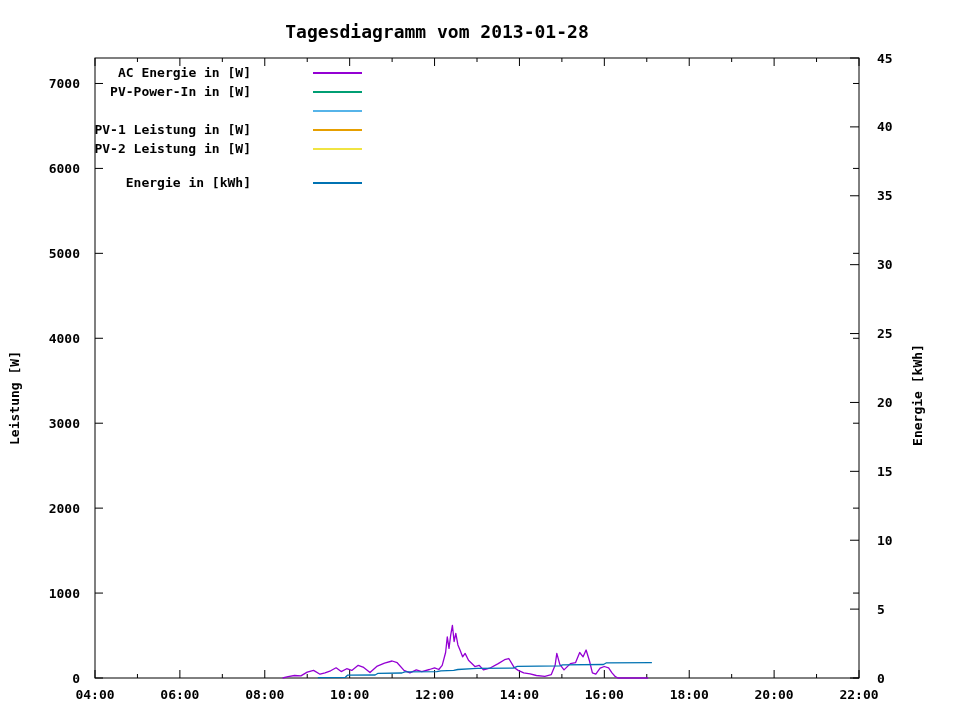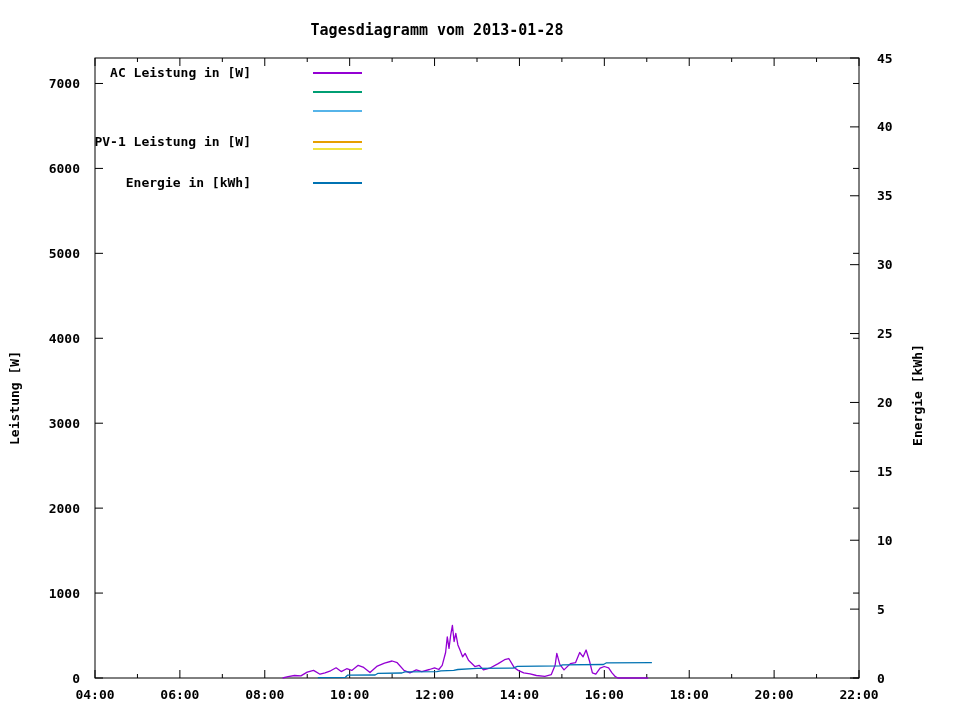--- a/index.html
+++ b/index.html
@@ -1,19 +1,19 @@
 <!DOCTYPE html>
 <html><head>
 <meta charset="utf-8">
 <style>
   html,body{margin:0;padding:0;background:#fff;}
   .chart{position:relative;width:960px;height:720px;background:#fff;overflow:hidden;
          font-family:"DejaVu Sans Mono",monospace;font-weight:bold;color:#000;}
   .title{position:absolute;left:437px;top:21px;transform:translateX(-50%);
-         font-size:15px;white-space:nowrap;}
+         font-size:18px;white-space:nowrap;}
   .ylabel{position:absolute;left:14px;top:398px;transform:translate(-50%,-50%) rotate(-90deg);
           font-size:13px;white-space:nowrap;}
   .y2label{position:absolute;left:917px;top:395px;transform:translate(-50%,-50%) rotate(-90deg);
            font-size:13px;white-space:nowrap;}
   .legend{position:absolute;left:0;top:0;width:960px;}
   .legend-row{position:absolute;left:0;width:420px;height:19px;}
   .legend-label{position:absolute;left:0;width:251px;text-align:right;
                 font-size:13px;line-height:19px;white-space:nowrap;}
   .legend-line{position:absolute;left:313px;top:9px;width:49px;height:2px;}
   svg{position:absolute;left:0;top:0;}
@@ -122,34 +122,36 @@
       <polyline points="317.8,677.7 345.4,677.3 347.5,675.2 375.1,675.0 378.1,673.3 401.9,673.0 404.8,671.9 436.7,671.7 440.9,670.8 453.7,670.4 457.9,669.5 472.8,668.6 477.0,668.4 513.1,668.1 517.3,666.3 559.8,665.9 562.7,664.9 603.5,664.5 606.5,662.8 651.9,662.6" fill="none" stroke="#0072b2" stroke-width="1.3" stroke-linejoin="round"></polyline>
     </svg>
 
   <div class="title">Tagesdiagramm vom 2013-01-28</div>
 
   <div class="ylabel">Leistung [W]</div>
   <div class="y2label">Energie [kWh]</div>
 
   <div class="legend">
     <div class="legend-row" style="top:63px">
-      <span class="legend-label">AC Leistung in [W]</span>
+      <span class="legend-label">AC Energie in [W]</span>
       <span class="legend-line" style="background: rgb(148, 0, 211);"></span>
     </div>
     <div class="legend-row" style="top:82px">
+      <span class="legend-label">PV-Power-In in [W]</span>
       <span class="legend-line" style="background: rgb(0, 158, 115);"></span>
     </div>
     <div class="legend-row" style="top:101px">
       <span class="legend-line" style="background: rgb(86, 180, 233);"></span>
     </div>
-    <div class="legend-row" style="top:132px">
+    <div class="legend-row" style="top:120px">
       <span class="legend-label">PV-1 Leistung in [W]</span>
       <span class="legend-line" style="background: rgb(230, 159, 0);"></span>
     </div>
     <div class="legend-row" style="top:139px">
+      <span class="legend-label">PV-2 Leistung in [W]</span>
       <span class="legend-line" style="background: rgb(240, 228, 66);"></span>
     </div>
     <div class="legend-row" style="top:173px">
       <span class="legend-label">Energie in [kWh]</span>
       <span class="legend-line" style="background: rgb(0, 114, 178);"></span>
     </div>
   </div>
 
 </div>
 

